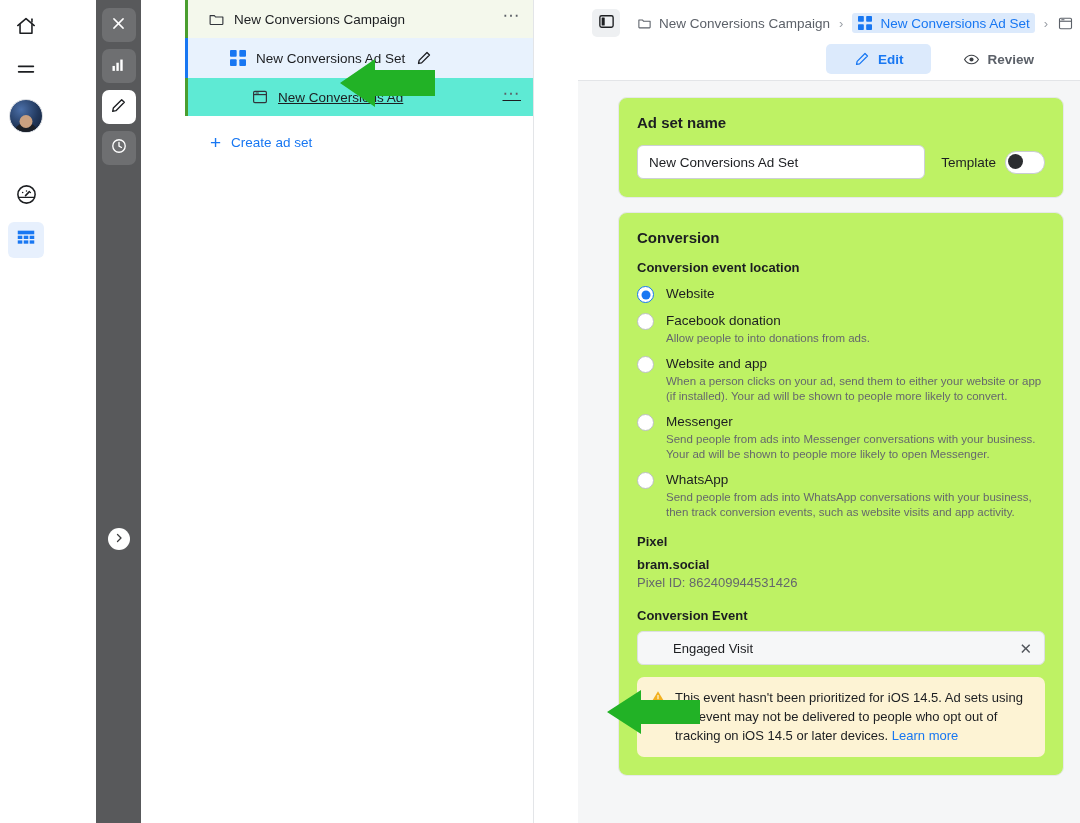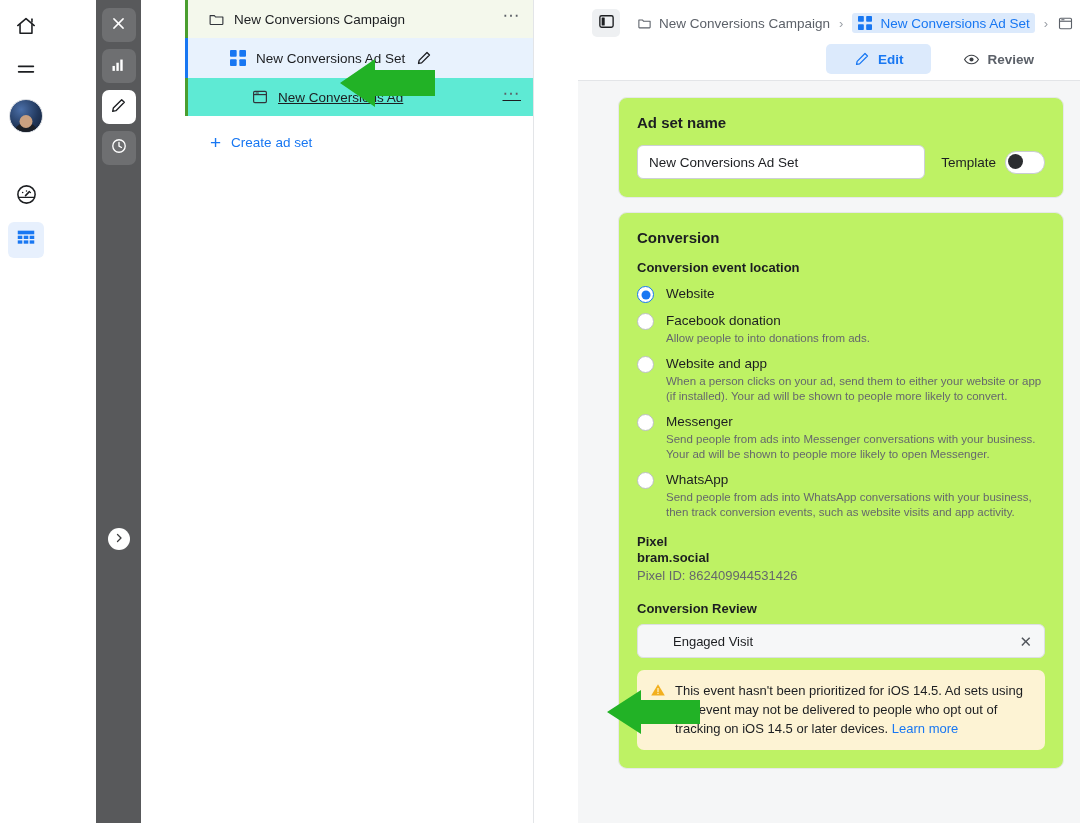--- a/index.html
+++ b/index.html
@@ -366,20 +366,21 @@
     color: #65686c;
     line-height: 15px;
     margin-top: 2px;
   }
 
   .pixel-head {
     font-size: 13px;
     font-weight: bold;
     color: #1c1e21;
     margin-top: 14px;
+    margin-bottom: 7px;
   }
   .pixel-name {
     font-size: 13px;
     font-weight: bold;
     color: #1c1e21;
     line-height: 18px;
   }
   .pixel-id {
     font-size: 13px;
     color: #65686c;
@@ -714,21 +715,21 @@
           <div class="opt-body">
             <div class="opt-title">WhatsApp</div>
             <div class="opt-desc">Send people from ads into WhatsApp conversations with your business, then track conversion events, such as website visits and app activity.</div>
           </div>
         </div>
 
         <div class="pixel-head">Pixel</div>
         <div class="pixel-name">bram.social</div>
         <div class="pixel-id">Pixel ID: 862409944531426</div>
 
-        <div class="ce-head">Conversion Review</div>
+        <div class="ce-head">Conversion Event</div>
         <div class="ce-field">
           <span class="ce-value">Engaged Visit</span>
           <span class="ce-clear">✕</span>
         </div>
 
         <div class="warn">
           <span class="warn-icon">
             <svg width="16" height="16" viewBox="0 0 24 24" fill="#f2b01e">
               <path d="M12 3.2 22.2 20.4H1.8z"></path>
               <rect x="11.1" y="9" width="1.8" height="6" fill="#fdf3d4"></rect>

